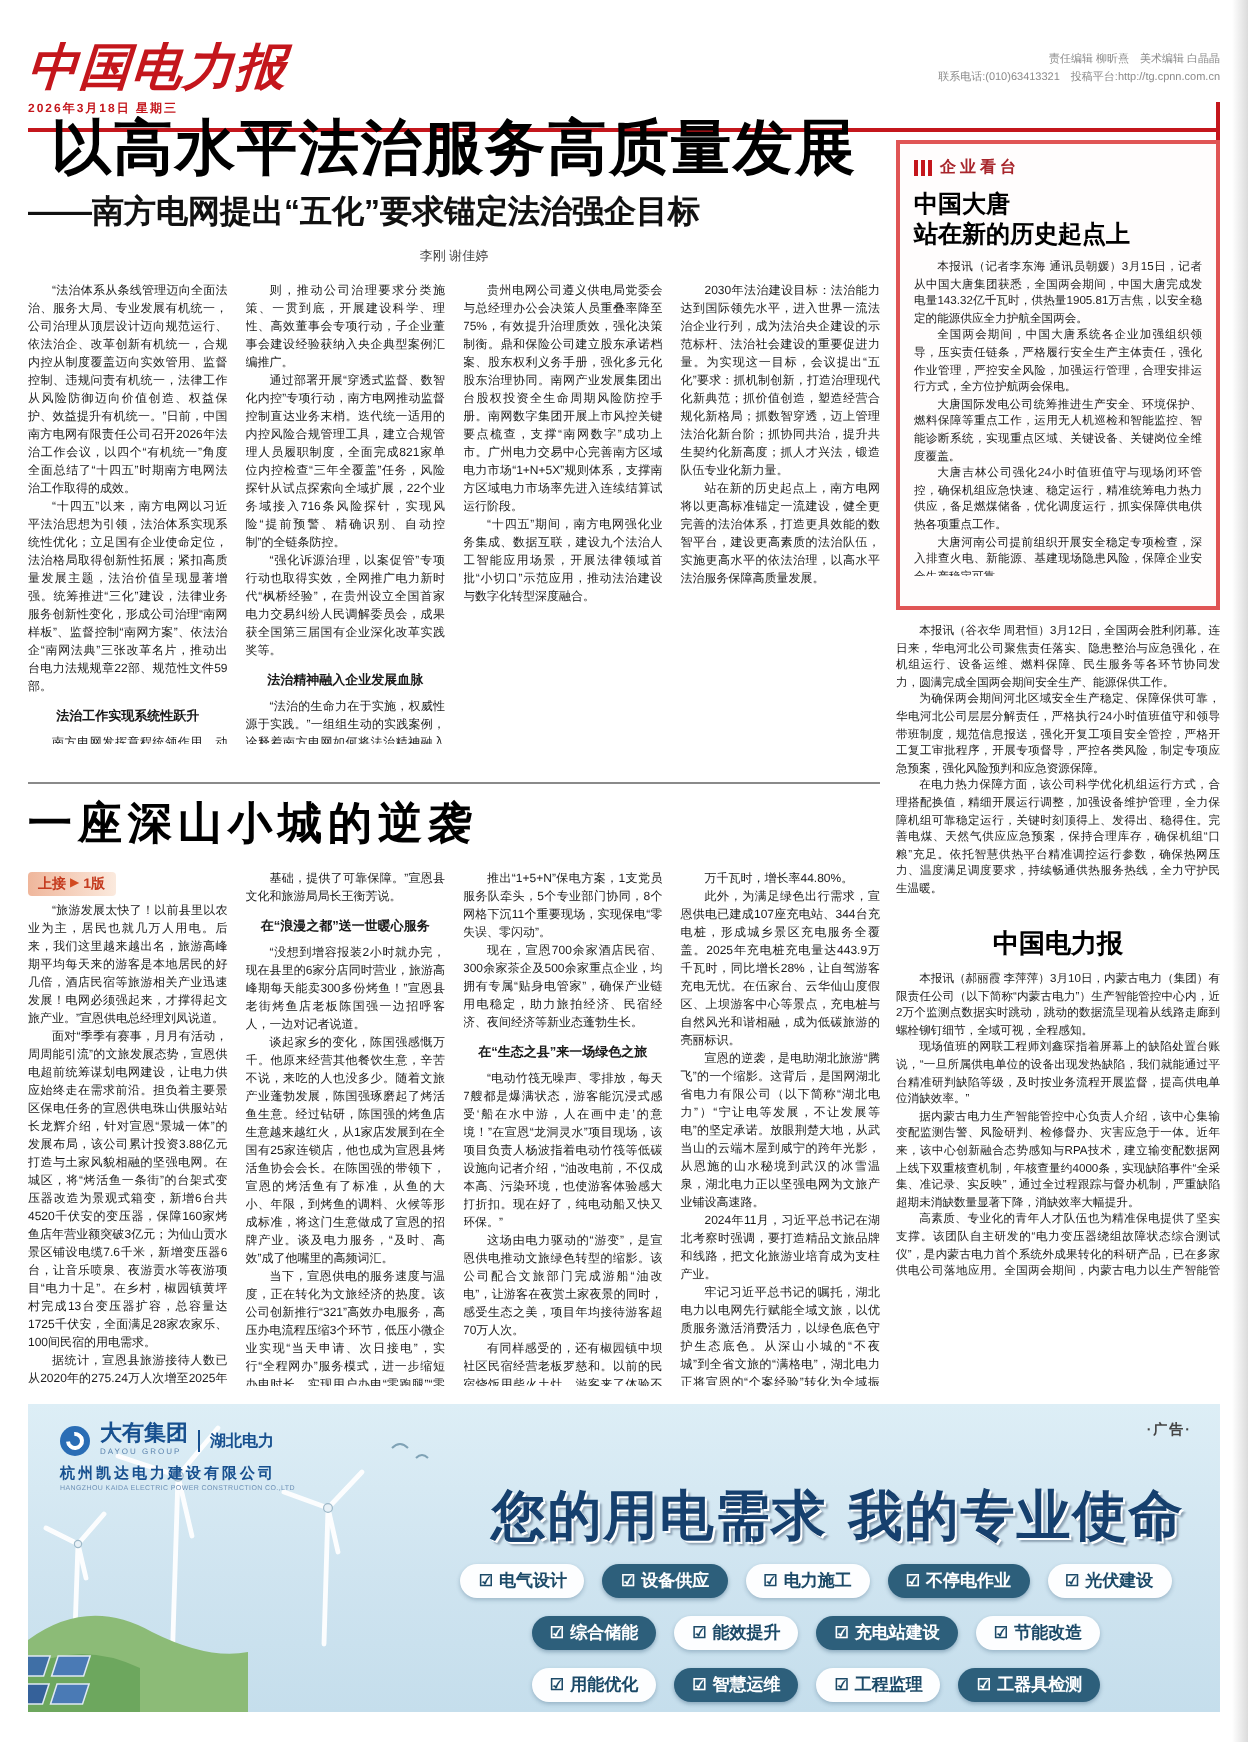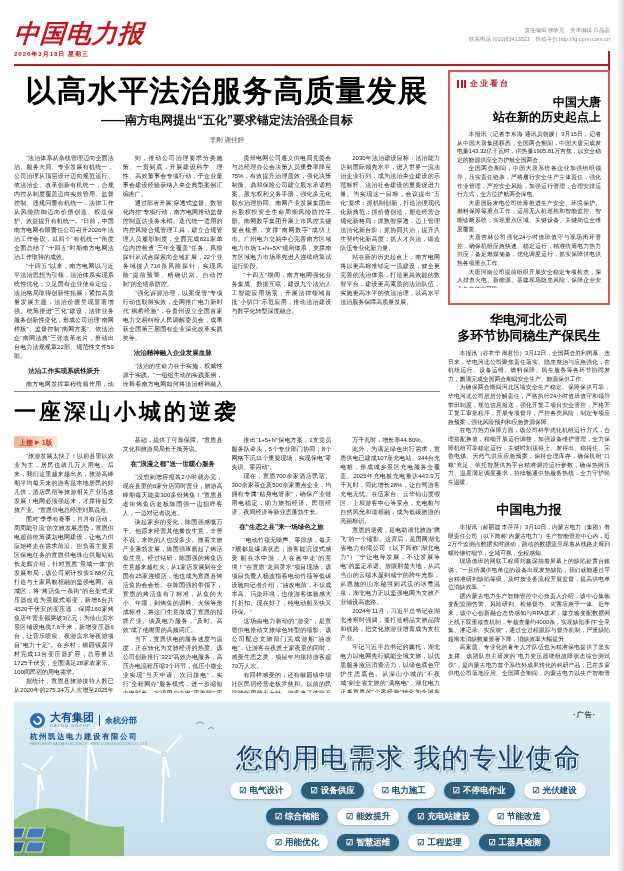--- a/index.html
+++ b/index.html
@@ -18,62 +18,62 @@
   .page-number{width:26px;height:26px;background:#c4161c;color:#fff;font-size:20px;font-weight:900;display:flex;align-items:center;justify-content:center;}
   .red-rule{position:absolute;left:14px;top:64px;width:596px;height:2px;background:#c4161c;}
 
   
   .cols{display:flex;gap:9px;overflow:hidden;}
   .col{flex:1;font-size:6px;line-height:9px;text-align:justify;color:#1b1b1b;overflow:hidden;}
   .para{text-indent:2em;}
   .colhead{font-weight:700;font-size:6.5px;text-align:center;margin:5px 0;text-indent:0;}
 
   
-  .lead{position:absolute;left:14px;top:74px;width:426px;height:314px;overflow:hidden;}
+  .lead{position:absolute;left:14px;top:58px;width:426px;height:314px;overflow:hidden;}
   .lead-headline{font-size:30px;line-height:33px;font-weight:900;text-align:center;letter-spacing:1px;color:#000;}
-  .lead-sub{text-align:center;font-size:12px;font-weight:700;color:#111;margin-top:5px;}
+  .lead-sub{text-align:left;font-size:16px;font-weight:700;color:#111;margin-top:5px;}
   .lead-byline{text-align:center;font-size:6.5px;color:#444;margin-top:7px;}
   .lead .cols{margin-top:9px;height:238px;}
   .lead-divider{position:absolute;left:14px;top:391px;width:426px;height:1px;background:#8a8a8a;}
 
   
   .feature{position:absolute;left:14px;top:397px;width:426px;height:296px;overflow:hidden;}
   .feature-headline{font-family:"DejaVu Serif",serif;font-size:22px;font-weight:900;text-align:left;letter-spacing:3px;color:#000;}
   .feature .cols{margin-top:9px;height:258px;}
   .jump-tag{display:inline-flex;align-items:center;gap:2px;background:linear-gradient(90deg,#efb69b,#fbeade);border-radius:2px;padding:1.5px 5px;margin-bottom:4px;}
   .jump-label,.jump-page{color:#c43a1e;font-weight:700;font-size:7px;}
   .jump-arrow{color:#d2491f;font-size:6px;line-height:6px;}
 
   
   .right-rail{position:absolute;left:448px;top:70px;width:162px;}
   .ent-box{border:2px solid #e05555;padding:6px 7px;height:219px;overflow:hidden;background:#fffdfd;}
   .ent-label{display:flex;align-items:center;gap:3px;color:#a8252b;font-size:8px;font-weight:700;letter-spacing:2px;}
   .ent-label-icon{display:inline-block;width:10px;height:8px;background:repeating-linear-gradient(90deg,#c4161c 0 2px,rgba(0,0,0,0) 2px 3.6px);}
-  .ent-title{text-align:right;font-family:"DejaVu Serif",serif;font-weight:700;font-size:12px;line-height:15px;margin:6px 0 5px;color:#000;}
+  .ent-title{text-align:left;font-family:"DejaVu Serif",serif;font-weight:700;font-size:12px;line-height:15px;margin:6px 0 5px;color:#000;}
   .rail-body{font-size:5.8px;line-height:8.6px;text-align:justify;color:#1b1b1b;overflow:hidden;}
   .ent-box .rail-body{height:158px;}
   .rail-article{margin-top:7px;}
   .rail-title{text-align:center;font-family:"DejaVu Serif",serif;font-weight:900;font-size:13px;line-height:16px;margin-bottom:5px;color:#000;}
   .rail-body.h1{height:146px;}
   .rail-body.h2{height:154px;}
 
   
   .ad{position:absolute;left:14px;top:702px;width:596px;height:154px;background:linear-gradient(180deg,#ddeef6 0%,#cfe4f0 55%,#c5deec 100%);overflow:hidden;}
   .ad-art{position:absolute;left:0;top:0;}
   .ad-mark{position:absolute;top:8px;right:14px;font-size:7px;color:#444;letter-spacing:1px;font-weight:700;}
   .ad-logo{position:absolute;left:16px;top:10px;}
   .ad-logo-row{display:flex;align-items:center;gap:5px;}
   .ad-logo-icon{width:15px;height:15px;border-radius:50%;background:#2a6db5;position:relative;flex:none;}
   .ad-logo-icon::after{content:"";position:absolute;left:3px;top:3px;width:9px;height:9px;border-radius:50%;border:2px solid #fff;border-left-color:rgba(255,255,255,0);transform:rotate(40deg);box-sizing:border-box;}
   .ad-logo-name{color:#17508f;font-weight:900;font-size:11px;line-height:11px;}
   .ad-logo-en{font-size:4px;color:#5b83ad;letter-spacing:1px;}
   .ad-branch{border-left:1px solid #17508f;padding-left:5px;color:#17508f;font-weight:700;font-size:8px;}
   .ad-company{margin-top:4px;color:#17508f;font-weight:700;font-size:7.5px;letter-spacing:1.5px;}
   .ad-company-en{font-size:3.5px;color:#6d90b5;letter-spacing:0.2px;}
-  .ad-slogan{position:absolute;left:222px;top:38px;width:366px;text-align:left;font-family:"DejaVu Serif",serif;font-size:27px;font-weight:400;color:#16406e;letter-spacing:1px;text-shadow:1px 1px 0 #ffffff,2px 2px 1px rgba(20,40,70,.35);}
+  .ad-slogan{position:absolute;left:222px;top:38px;width:366px;text-align:center;font-family:"DejaVu Serif",serif;font-size:27px;font-weight:700;color:#16406e;letter-spacing:1px;text-shadow:1px 1px 0 #ffffff,2px 2px 1px rgba(20,40,70,.35);}
   .ad-pills{position:absolute;left:196px;top:80px;width:396px;display:flex;flex-direction:column;gap:9px;}
   .pill-row{display:flex;justify-content:center;gap:9px;}
   .pill{display:inline-flex;align-items:center;gap:3px;border-radius:999px;padding:2.5px 9px;font-size:8.5px;font-weight:700;white-space:nowrap;}
   .pill.light{background:#fdfeff;color:#1c4a68;box-shadow:0 1px 2px rgba(40,80,110,.3);}
   .pill.dark{background:#2d5f7b;color:#ffffff;box-shadow:0 1px 2px rgba(40,80,110,.4);}
   .pill-check{font-size:8px;line-height:8px;}
 </style>
 </head>
 <body>
 
@@ -179,24 +179,20 @@
       <div class="rail-body">
           <div class="para">本报讯（记者李东海 通讯员朝媛）3月15日，记者从中国大唐集团获悉，全国两会期间，中国大唐完成发电量143.32亿千瓦时，供热量1905.81万吉焦，以安全稳定的能源供应全力护航全国两会。</div>
           <div class="para">全国两会期间，中国大唐系统各企业加强组织领导，压实责任链条，严格履行安全生产主体责任，强化作业管理，严控安全风险，加强运行管理，合理安排运行方式，全方位护航两会保电。</div>
           <div class="para">大唐国际发电公司统筹推进生产安全、环境保护、燃料保障等重点工作，运用无人机巡检和智能监控、智能诊断系统，实现重点区域、关键设备、关键岗位全维度覆盖。</div>
           <div class="para">大唐吉林公司强化24小时值班值守与现场闭环管控，确保机组应急快速、稳定运行，精准统筹电力热力供应，备足燃煤储备，优化调度运行，抓实保障供电供热各项重点工作。</div>
           <div class="para">大唐河南公司提前组织开展安全稳定专项检查，深入排查火电、新能源、基建现场隐患风险，保障企业安全生产稳定可靠。</div>
         </div>
     </div>
 
     <div class="rail-article">
-      <div class="rail-title">
-        <div>华电河北公司</div>
-        <div>多环节协同稳生产保民生</div>
-      </div>
       <div class="rail-body h1">
           <div class="para">本报讯（谷衣华 周君恒）3月12日，全国两会胜利闭幕。连日来，华电河北公司聚焦责任落实、隐患整治与应急强化，在机组运行、设备运维、燃料保障、民生服务等各环节协同发力，圆满完成全国两会期间安全生产、能源保供工作。</div>
           <div class="para">为确保两会期间河北区域安全生产稳定、保障保供可靠，华电河北公司层层分解责任，严格执行24小时值班值守和领导带班制度，规范信息报送，强化开复工项目安全管控，严格开工复工审批程序，开展专项督导，严控各类风险，制定专项应急预案，强化风险预判和应急资源保障。</div>
           <div class="para">在电力热力保障方面，该公司科学优化机组运行方式，合理搭配换值，精细开展运行调整，加强设备维护管理，全力保障机组可靠稳定运行，关键时刻顶得上、发得出、稳得住。完善电煤、天然气供应应急预案，保持合理库存，确保机组“口粮”充足。依托智慧供热平台精准调控运行参数，确保热网压力、温度满足调度要求，持续畅通供热服务热线，全力守护民生温暖。</div>
         </div>
     </div>
 
     <div class="rail-article">
       <div class="rail-title">
         <div>中国电力报</div>
@@ -242,21 +238,21 @@
 
     <div class="ad-mark">·广告·</div>
 
     <div class="ad-logo">
       <div class="ad-logo-row">
         <span class="ad-logo-icon"></span>
         <span>
           <div class="ad-logo-name">大有集团</div>
           <div class="ad-logo-en">DAYOU GROUP</div>
         </span>
-        <span class="ad-branch">余杭分部</span>
+        <span class="ad-branch">湖北电力</span>
       </div>
       <div class="ad-company">杭州凯达电力建设有限公司</div>
       <div class="ad-company-en">HANGZHOU KAIDA ELECTRIC POWER CONSTRUCTION CO.,LTD</div>
     </div>
 
     <div class="ad-slogan">您的用电需求  我的专业使命</div>
 
     <div class="ad-pills">
       <div class="pill-row">
           <div class="pill light"><span class="pill-check">☑</span>电气设计</div>

